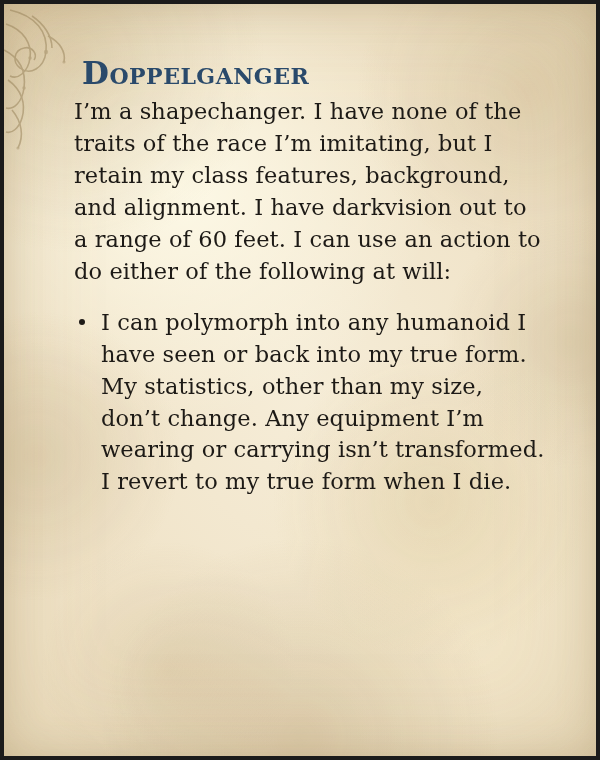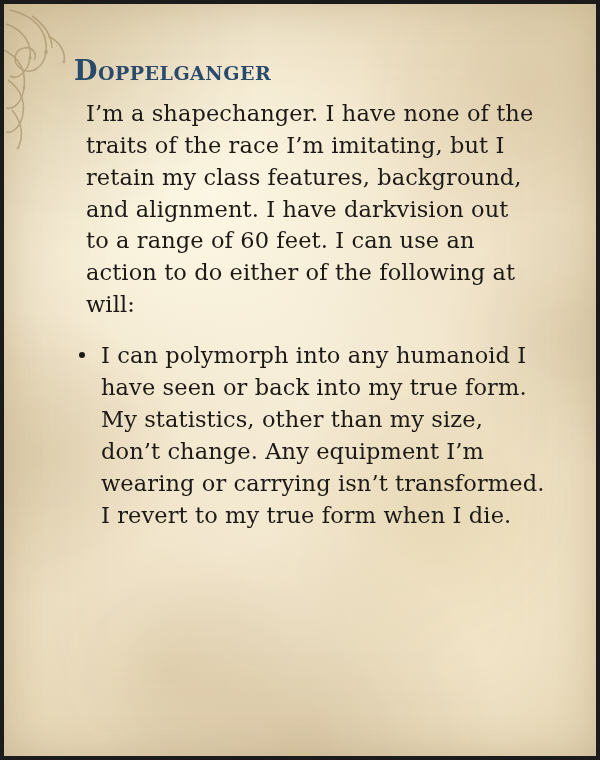--- a/index.html
+++ b/index.html
@@ -78,33 +78,33 @@
 
   .content {
     position: relative;
     z-index: 4;
     padding: 56px 54px 0 74px;
   }
 
   .title {
     color: #2a4a6b;
     font-family: "DejaVu Serif", serif;
-    font-size: 27px;
+    font-size: 31px;
     font-variant: small-caps;
     letter-spacing: 0.5px;
-    margin: 0 0 6px 0;
+    margin: 0 0 6px 8px;
     font-weight: 700;
     line-height: 1.1;
   }
 
   .body-text {
     color: #1d1a16;
     font-size: 22.5px;
     line-height: 1.42;
-    margin: 12px;
+    margin: 0;
     letter-spacing: 0.1px;
   }
 
   ul.bullets {
     list-style: none;
     margin: 19px 0 0 0;
     padding: 0;
   }
   ul.bullets li {
     position: relative;

